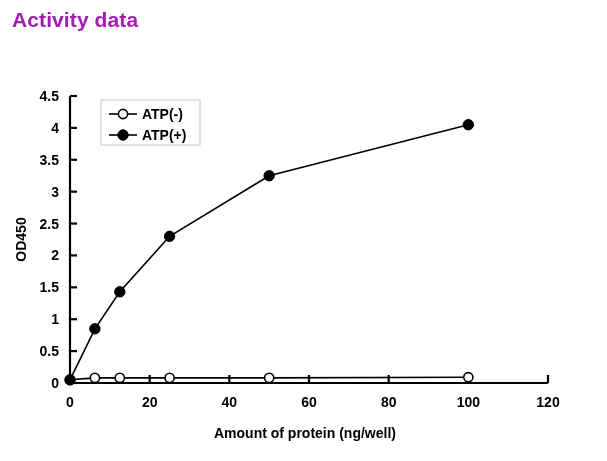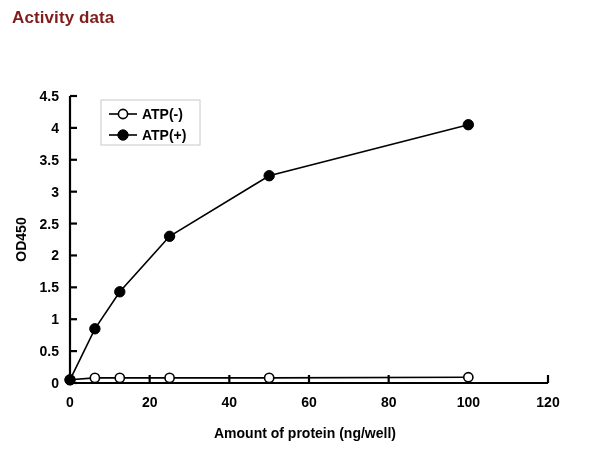--- a/index.html
+++ b/index.html
@@ -12,24 +12,24 @@
     height: 461px;
     position: relative;
     overflow: hidden;
     font-family: "Liberation Sans", sans-serif;
     color: #000000;
   }
   #chart-title {
     position: absolute;
     left: 12px;
     top: 8px;
-    font-size: 17px;
+    font-size: 21px;
     font-weight: bold;
     letter-spacing: 0.1px;
-    color: #7f1d1d;
+    color: #a21caf;
   }
   #plot-wrap {
     position: absolute;
     left: 0;
     top: 0;
     width: 607px;
     height: 461px;
   }
   svg#figure {
     display: block;

